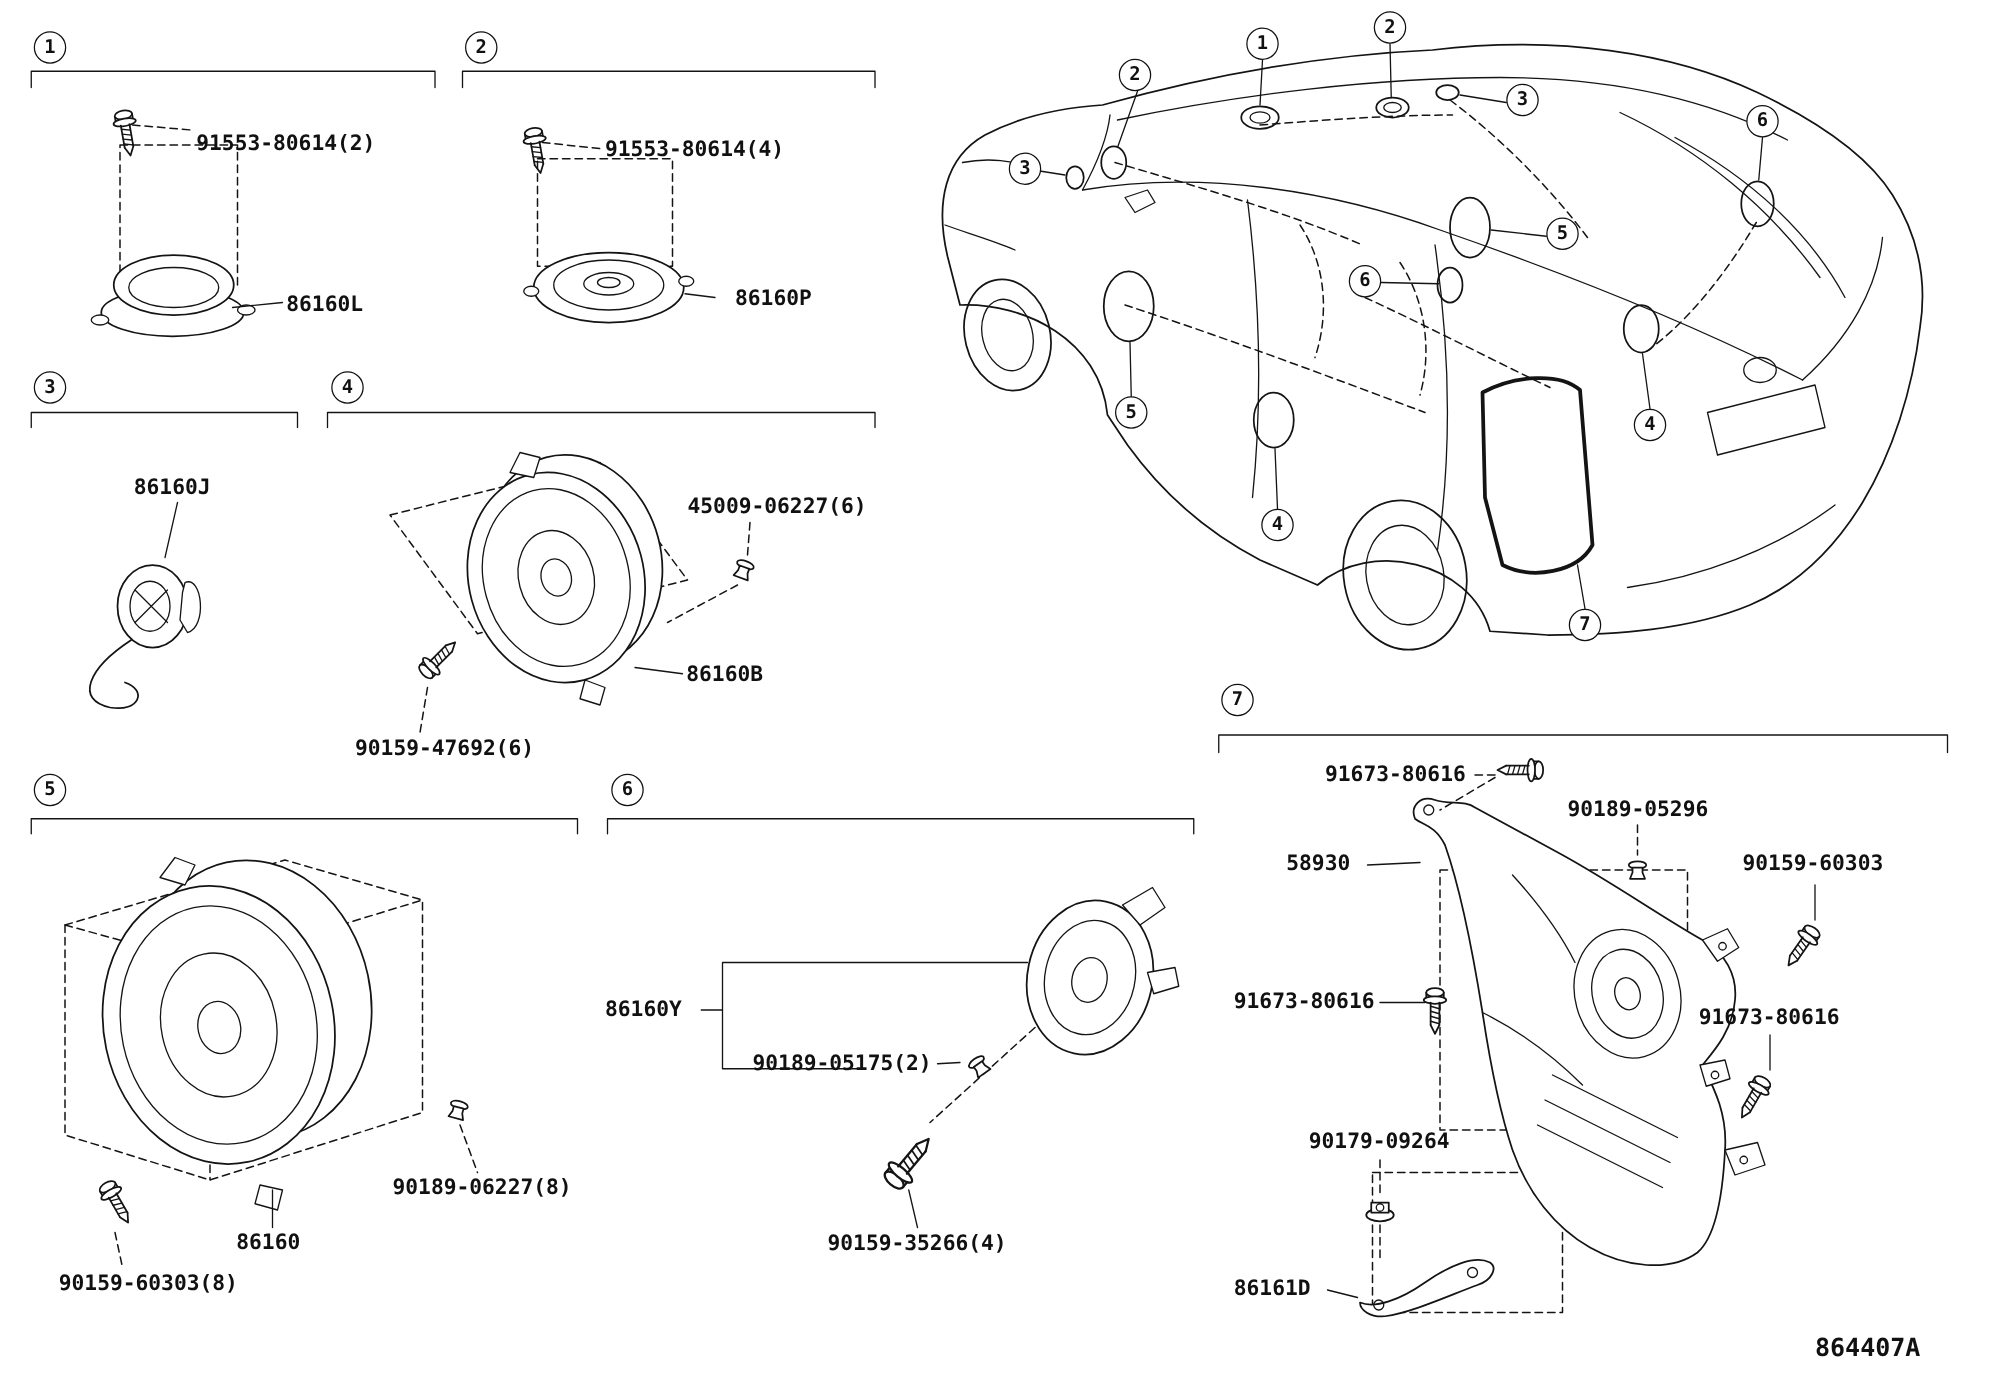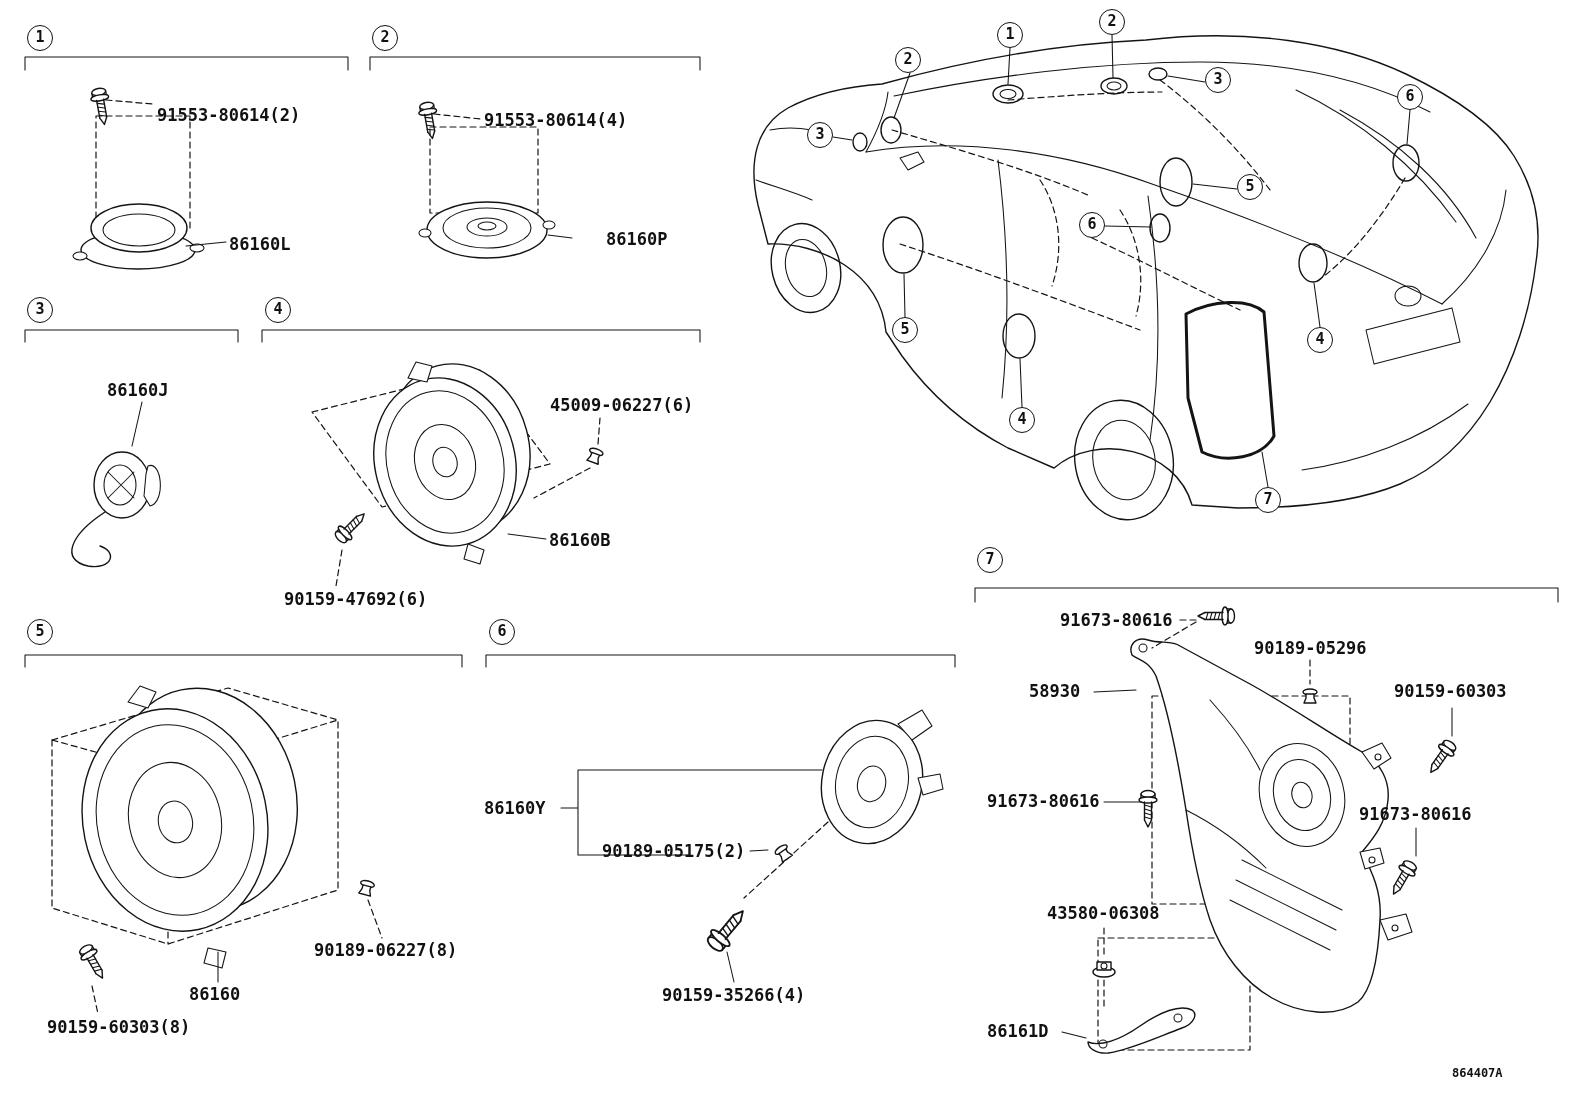--- a/index.html
+++ b/index.html
@@ -16,21 +16,21 @@
   .art .thin{stroke-width:1.05;}
   .art .tk{stroke-width:3;}
   .callout{
     position:absolute;width:26px;height:26px;box-sizing:border-box;
     border:1.8px solid #111;border-radius:50%;background:#fff;
     font-weight:bold;font-size:15px;line-height:22px;text-align:center;
   }
   .plabel{
     position:absolute;font-weight:bold;font-size:17px;white-space:nowrap;
   }
-  .code{font-size:12px;}
+  .code{font-size:20px;}
 </style>
 </head>
 <body>
 
 <div class="canvas">
 
   <svg class="art" width="1592" height="1099" viewBox="0 0 1592 1099">
     <defs>
       <g id="screw-sym">
         <path class="w" d="M-7,4 L-7,9 L7,9 L7,4"></path>
@@ -305,34 +305,34 @@
   <div class="callout" style="left:1307px;top:327px">4</div>
   <div class="callout" style="left:892px;top:317px">5</div>
   <div class="callout" style="left:1237px;top:174px">5</div>
   <div class="callout" style="left:1079px;top:212px">6</div>
   <div class="callout" style="left:1397px;top:84px">6</div>
   <div class="callout" style="left:1255px;top:487px">7</div>
 
   <div class="plabel" style="left:157px;top:105px">91553-80614(2)</div>
   <div class="plabel" style="left:229px;top:234px">86160L</div>
   <div class="plabel" style="left:484px;top:110px">91553-80614(4)</div>
-  <div class="plabel" style="left:606px;top:229px">86160P</div>
+  <div class="plabel" style="left:588px;top:229px">86160P</div>
   <div class="plabel" style="left:107px;top:380px">86160J</div>
   <div class="plabel" style="left:550px;top:395px">45009-06227(6)</div>
   <div class="plabel" style="left:549px;top:530px">86160B</div>
   <div class="plabel" style="left:284px;top:589px">90159-47692(6)</div>
   <div class="plabel" style="left:314px;top:940px">90189-06227(8)</div>
   <div class="plabel" style="left:189px;top:984px">86160</div>
   <div class="plabel" style="left:47px;top:1017px">90159-60303(8)</div>
   <div class="plabel" style="left:484px;top:798px">86160Y</div>
   <div class="plabel" style="left:602px;top:841px">90189-05175(2)</div>
   <div class="plabel" style="left:662px;top:985px">90159-35266(4)</div>
   <div class="plabel" style="left:1060px;top:610px">91673-80616</div>
   <div class="plabel" style="left:1254px;top:638px">90189-05296</div>
   <div class="plabel" style="left:1029px;top:681px">58930</div>
   <div class="plabel" style="left:1394px;top:681px">90159-60303</div>
   <div class="plabel" style="left:987px;top:791px">91673-80616</div>
   <div class="plabel" style="left:1359px;top:804px">91673-80616</div>
-  <div class="plabel" style="left:1047px;top:903px">43580-06308</div>
+  <div class="plabel" style="left:1047px;top:903px">90179-09264</div>
   <div class="plabel" style="left:987px;top:1021px">86161D</div>
 
   <div class="plabel code" style="left:1452px;top:1066px">864407A</div>
 </div>
 
 </body></html>

